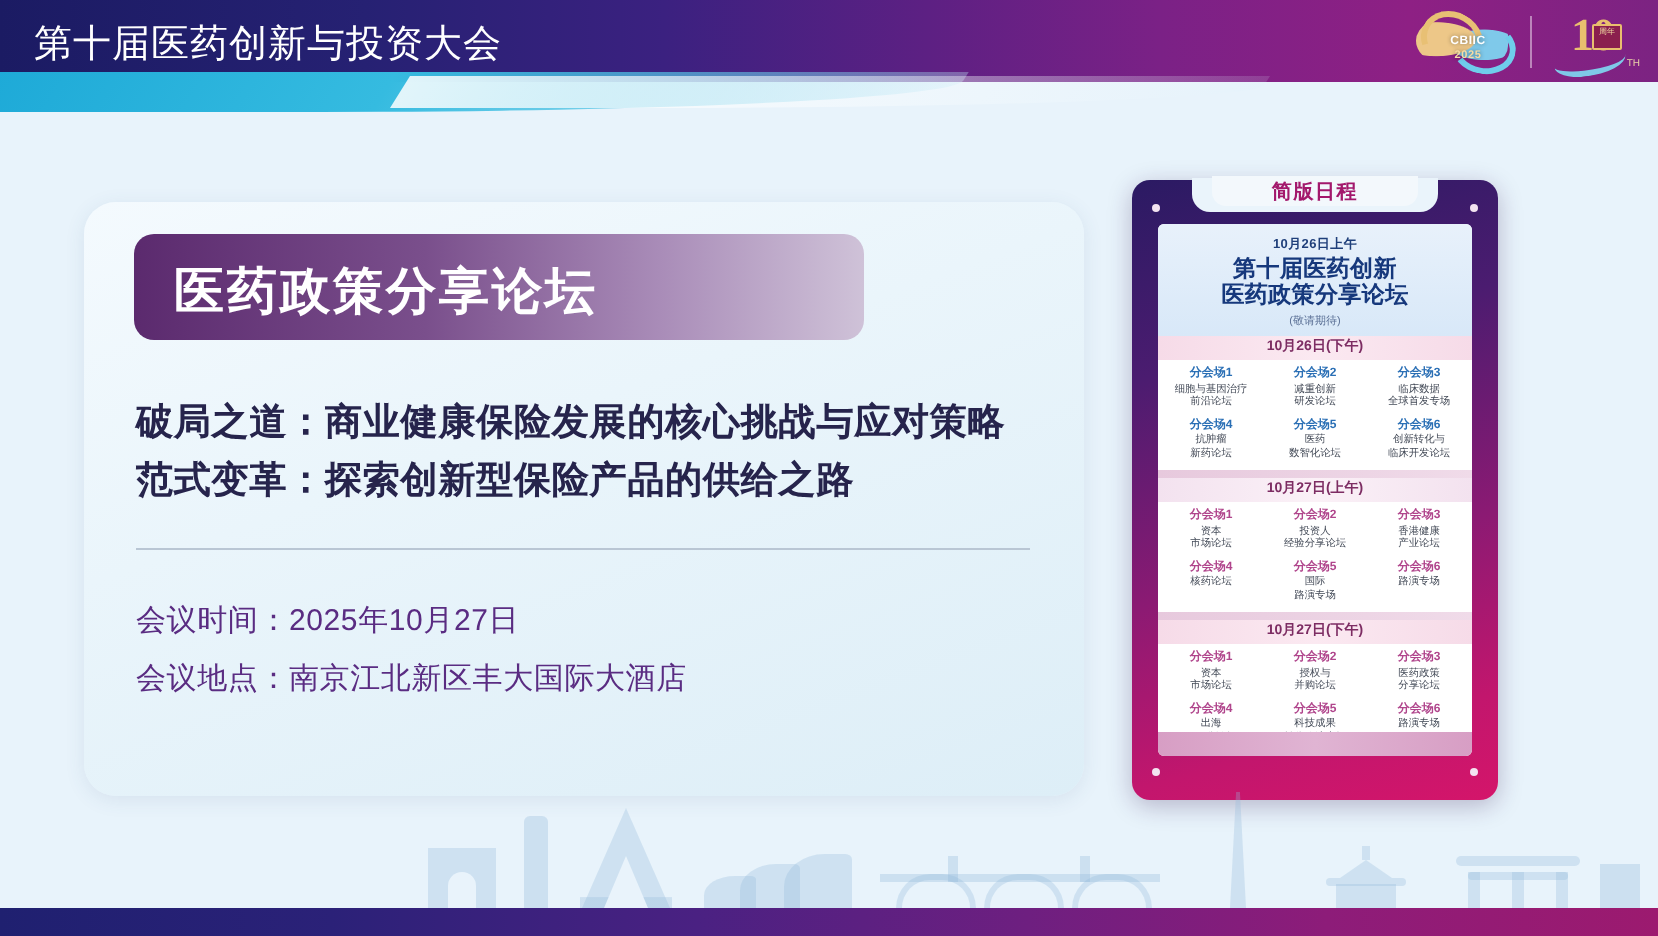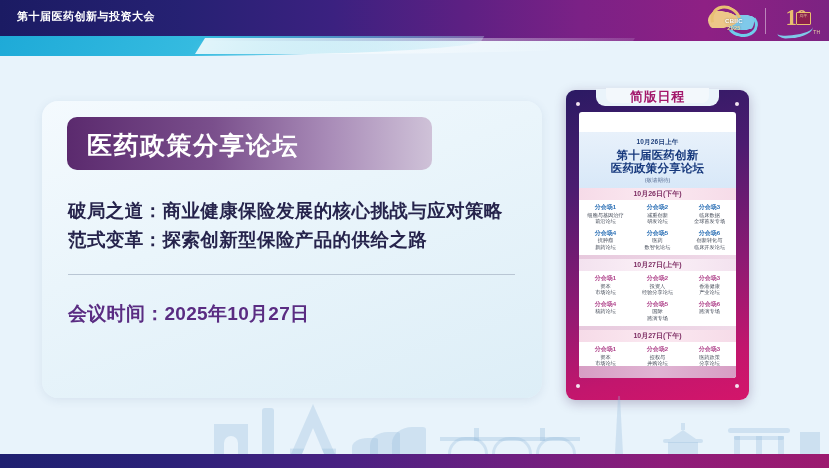--- a/index.html
+++ b/index.html
@@ -11,21 +11,21 @@
   .stage{position:relative;width:829px;height:468px;overflow:hidden;background:#e8f3fb;}
 
   
   .topbar{
     position:absolute;left:0;top:0;width:829px;height:41px;
     background:linear-gradient(90deg,#1b1b63 0%,#262173 22%,#3b2180 40%,#5d2083 56%,#7b2186 70%,#8e2084 85%,#7c2382 100%);
     overflow:hidden;
   }
   .topbar-title{
     position:absolute;left:17px;top:9px;
-    font-size:11px;font-weight:bold;color:#ffffff;letter-spacing:.5px;
+    font-size:19px;font-weight:normal;color:#ffffff;letter-spacing:.5px;
     white-space:nowrap;
   }
   .logo-zone{position:absolute;right:10px;top:3px;height:36px;display:flex;align-items:center;gap:7px;}
   .cbiic-logo{position:relative;width:52px;height:32px;}
   .cb-swoosh{
     position:absolute;left:2px;top:2px;width:46px;height:28px;
     background:
       radial-gradient(ellipse at 22% 45%, #f3d089 0 38%, rgba(243,208,137,0) 40%),
       radial-gradient(ellipse at 74% 55%, #7fd3f0 0 34%, rgba(127,211,240,0) 36%);
     border-radius:50% 40% 45% 55%;
@@ -107,21 +107,21 @@
     white-space:nowrap;
   }
   .topic-1{top:97px;}
   .topic-2{top:126px;}
   .rule{
     position:absolute;left:26px;top:173px;width:447px;height:1px;
     background:#b9c6d4;
   }
   .meta{
     position:absolute;left:26px;
-    font-size:19px;font-weight:bold;color:#5a2c82;letter-spacing:.3px;
+    font-size:15px;font-weight:normal;color:#5a2c82;letter-spacing:.3px;
     white-space:nowrap;
   }
   .meta-1{top:200px;}
   .meta-2{top:229px;}
 
   
   .card{
     position:absolute;left:566px;top:90px;width:183px;height:310px;
     background:linear-gradient(165deg,#2b1a63 0%,#4b1c70 28%,#8c1a73 60%,#c2166d 85%,#d4156a 100%);
     border-radius:9px;
@@ -131,37 +131,37 @@
     position:absolute;left:30px;top:-1px;width:123px;height:17px;
     background:#eaf4fb;border-radius:0 0 9px 9px;
   }
   .card-tab{
     position:absolute;left:40px;top:-2px;width:103px;height:15px;
     background:#f3f8fc;border-radius:0 0 7px 7px;
   }
   .card-tab-txt{
     position:absolute;left:40px;top:-1px;width:103px;height:15px;
     line-height:15px;text-align:center;
-    font-size:13px;font-weight:bold;color:#a3186c;letter-spacing:.8px;
+    font-size:10px;font-weight:bold;color:#a3186c;letter-spacing:.8px;
   }
   .pin{position:absolute;width:4px;height:4px;border-radius:50%;background:#f3e3f0;}
   .pin.tl{left:10px;top:12px;}
   .pin.tr{right:10px;top:12px;}
   .pin.bl{left:10px;bottom:12px;}
   .pin.br{right:10px;bottom:12px;}
 
   .sheet{
     position:absolute;left:13px;top:22px;width:157px;height:266px;
     background:#ffffff;border-radius:3px;overflow:hidden;
   }
 
   .opening{
     position:relative;height:56px;
     background:linear-gradient(180deg,#e8f1fb 0%,#d8e8f8 100%);
-    text-align:center;padding-top:6px;box-sizing:border-box;margin-top:20px;
+    text-align:center;padding-top:6px;box-sizing:border-box;
   }
   .op-date{font-size:6.5px;font-weight:bold;color:#1f3f7a;letter-spacing:.2px;}
   .op-t1,.op-t2{font-size:11.5px;font-weight:bold;color:#16387c;line-height:13px;letter-spacing:.2px;}
   .op-t1{margin-top:2px;}
   .op-note{font-size:5.5px;color:#5b7096;margin-top:2px;}
 
   .blk{position:relative;}
   .blk-hd{
     height:12px;line-height:12px;text-align:center;
     font-size:7px;font-weight:bold;color:#7d2d63;
@@ -255,20 +255,21 @@
   </div>
 
   <div class="panel">
     <div class="title-bar">
       <div class="title-bar-txt">医药政策分享论坛</div>
     </div>
     <div class="topic topic-2">范式变革：探索创新型保险产品的供给之路</div>
     <div class="topic topic-1">破局之道：商业健康保险发展的核心挑战与应对策略</div>
     <div class="rule"></div>
     <div class="meta meta-1">会议时间：2025年10月27日</div>
+    <div class="meta meta-2">会议地点：南京江北新区丰大国际大酒店</div>
   </div>
 
   <div class="card">
     <div class="card-notch"></div>
     <div class="card-tab"></div>
     <div class="card-tab-txt">简版日程</div>
     <div class="pin tl"></div>
     <div class="pin tr"></div>
     <div class="pin bl"></div>
     <div class="pin br"></div>

